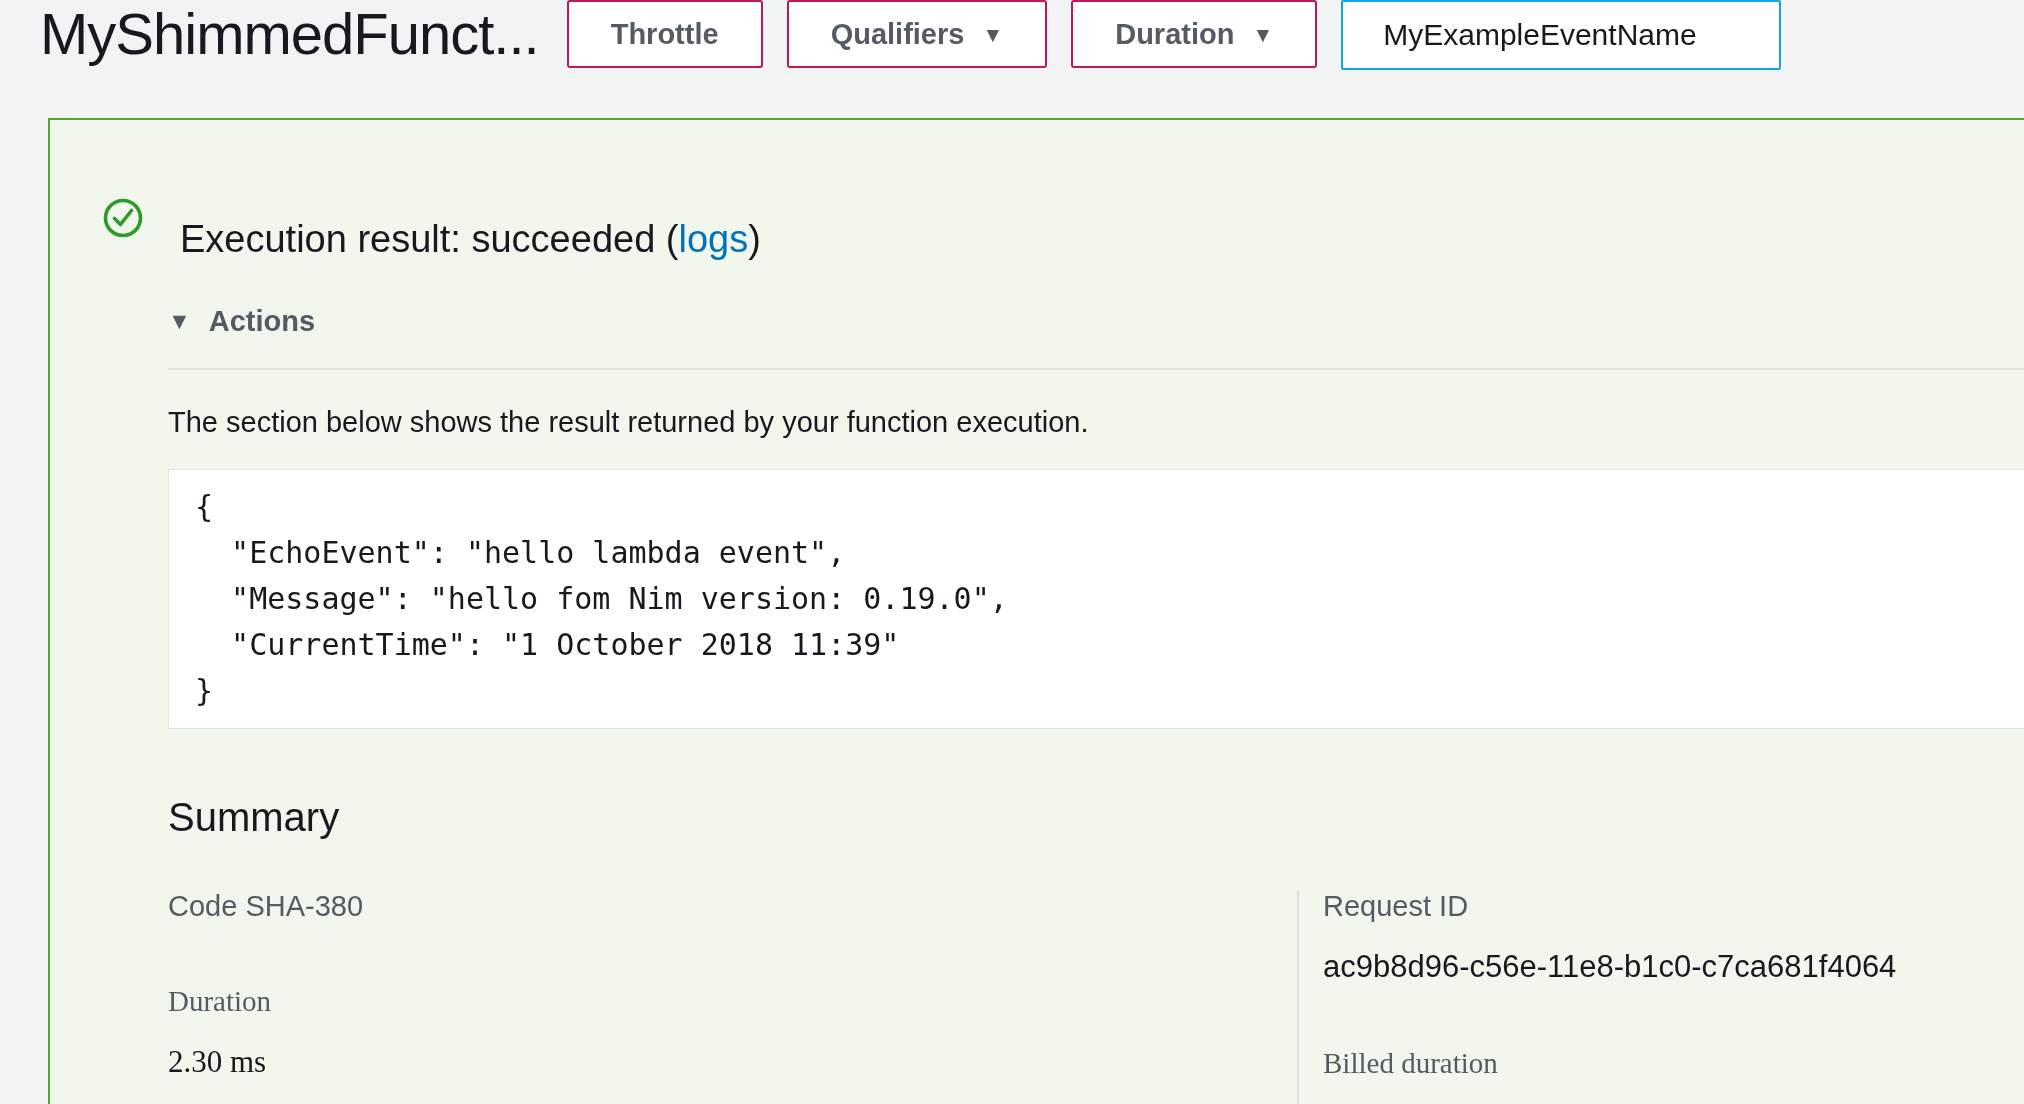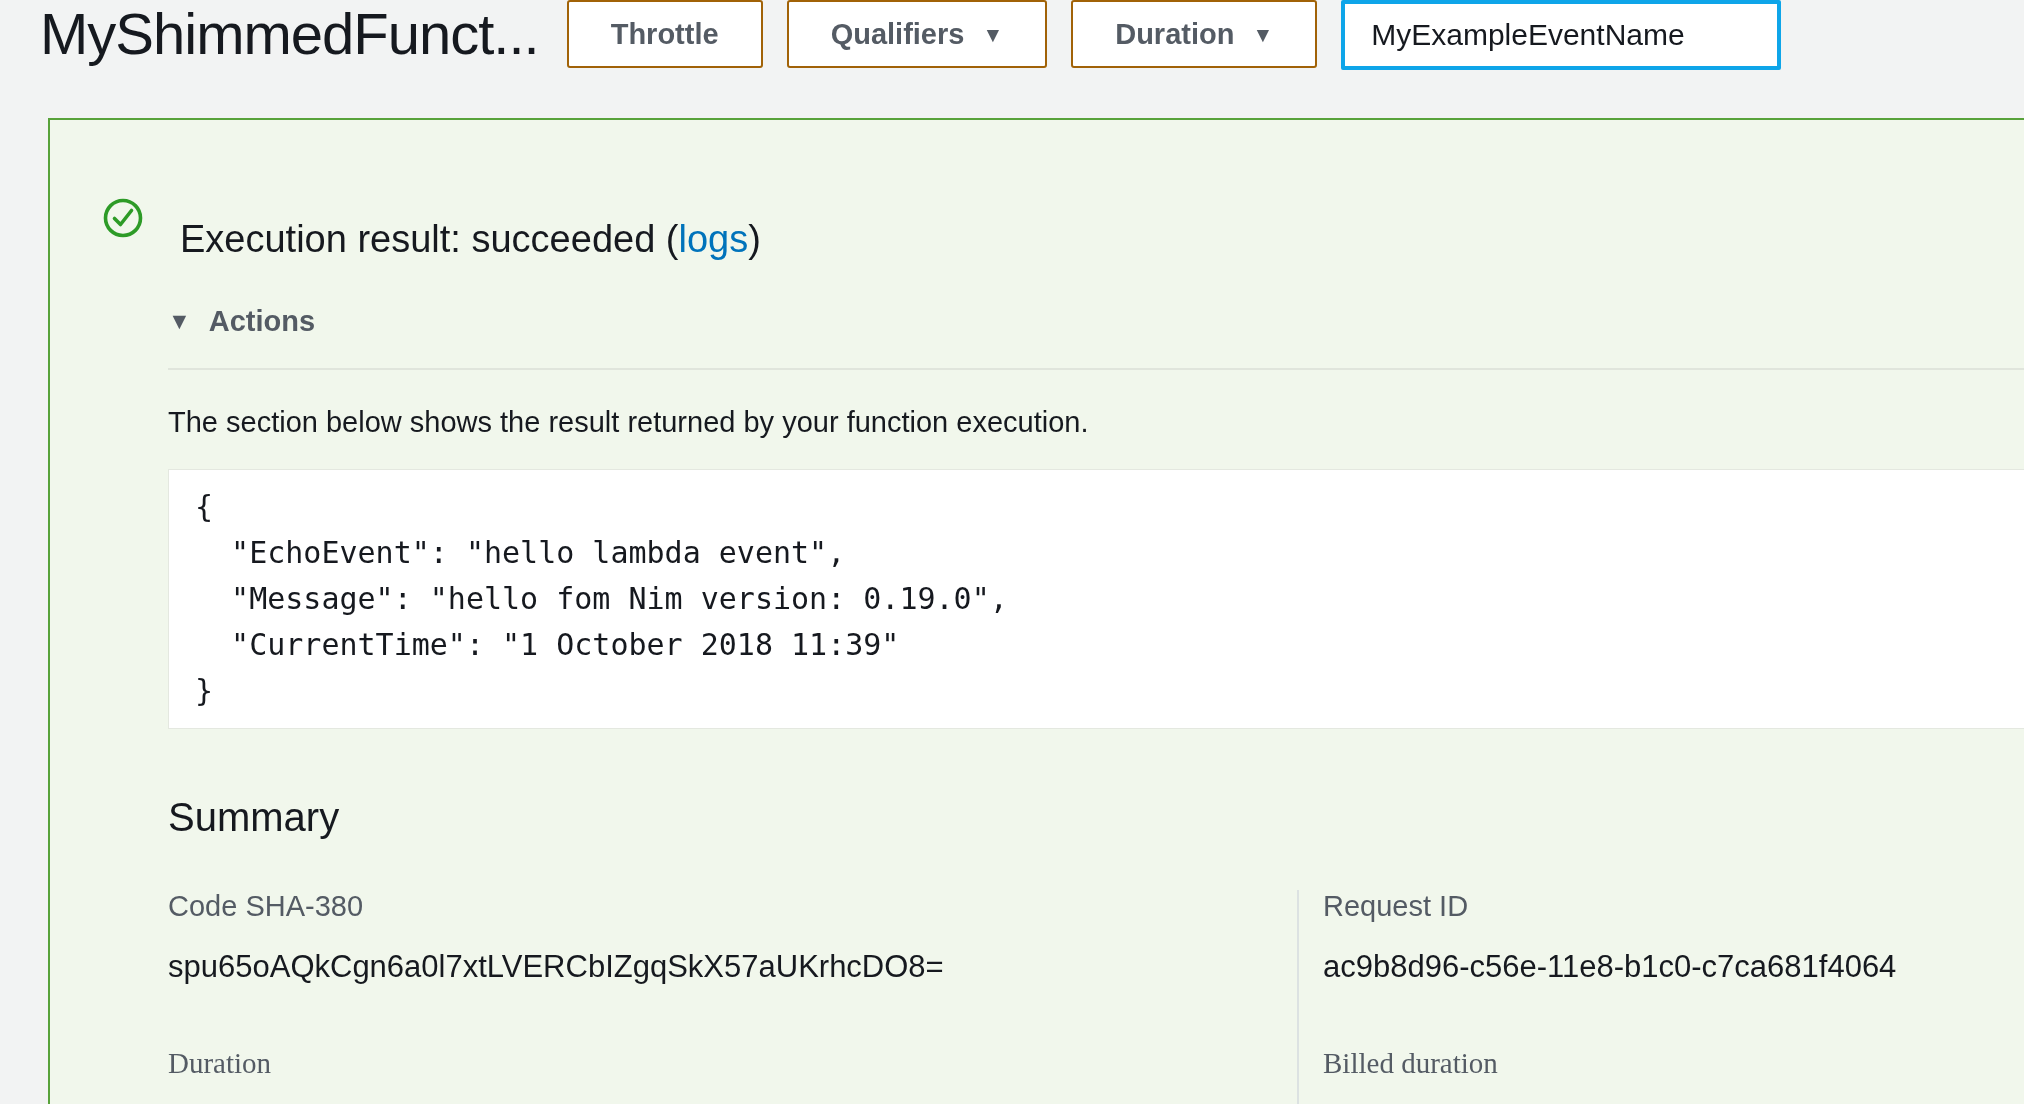--- a/index.html
+++ b/index.html
@@ -13,30 +13,30 @@
 
   
   .header { display: flex; align-items: flex-start; height: 118px; padding-left: 40px; }
   .page-title {
     font-size: 58px; font-weight: 500; letter-spacing: -1px;
     white-space: nowrap; margin-right: 28px; color: #16191f;
   }
   .btn {
     display: inline-flex; align-items: center; gap: 18px;
     height: 68px; padding: 0 42px; margin-right: 24px;
-    background: #ffffff; border: 2px solid #a16207; border-radius: 3px;
+    background: #ffffff; border: 2px solid #be185d; border-radius: 3px;
     font-family: "Liberation Sans", sans-serif;
     font-size: 29px; font-weight: 700; color: #545b64;
     cursor: pointer; white-space: nowrap;
   }
   .btn .caret { font-size: 21px; line-height: 1; color: #545b64; }
   .event-select {
     display: inline-flex; align-items: center;
-    height: 70px; width: 440px; padding: 0 26px;
-    background: #ffffff; border: 4px solid #0ea5e9; border-radius: 2px;
+    height: 70px; width: 440px; padding: 0 40px;
+    background: #ffffff; border: 2px solid #0ea5e9; border-radius: 2px;
     font-size: 30px; color: #16191f; cursor: pointer; white-space: nowrap;
     flex-shrink: 0;
   }
 
   
   .banner {
     margin-left: 48px; width: 2100px; height: 1200px;
     background: #f1f7ec; border: 2px solid #58a23a;
     padding: 54px 60px 0 52px;
   }
@@ -124,21 +124,20 @@
   "Message": "hello fom Nim version: 0.19.0",
   "CurrentTime": "1 October 2018 11:39"
 }</pre>
 
   <div class="summary-heading">Summary</div>
 
   <div class="summary-grid">
     <div class="sum-col-left">
       <div class="field">
         <div class="field-label">Code SHA-380</div>
-        <div class="field-value">spu65oAQkCgn6a0l7xtLVERCbIZgqSkX57aUKrhcDO8=</div>
       </div>
       <div class="field">
         <div class="field-label">Duration</div>
         <div class="field-value">2.30 ms</div>
       </div>
     </div>
     <div class="sum-col-right">
       <div class="field">
         <div class="field-label">Request ID</div>
         <div class="field-value">ac9b8d96-c56e-11e8-b1c0-c7ca681f4064</div>

